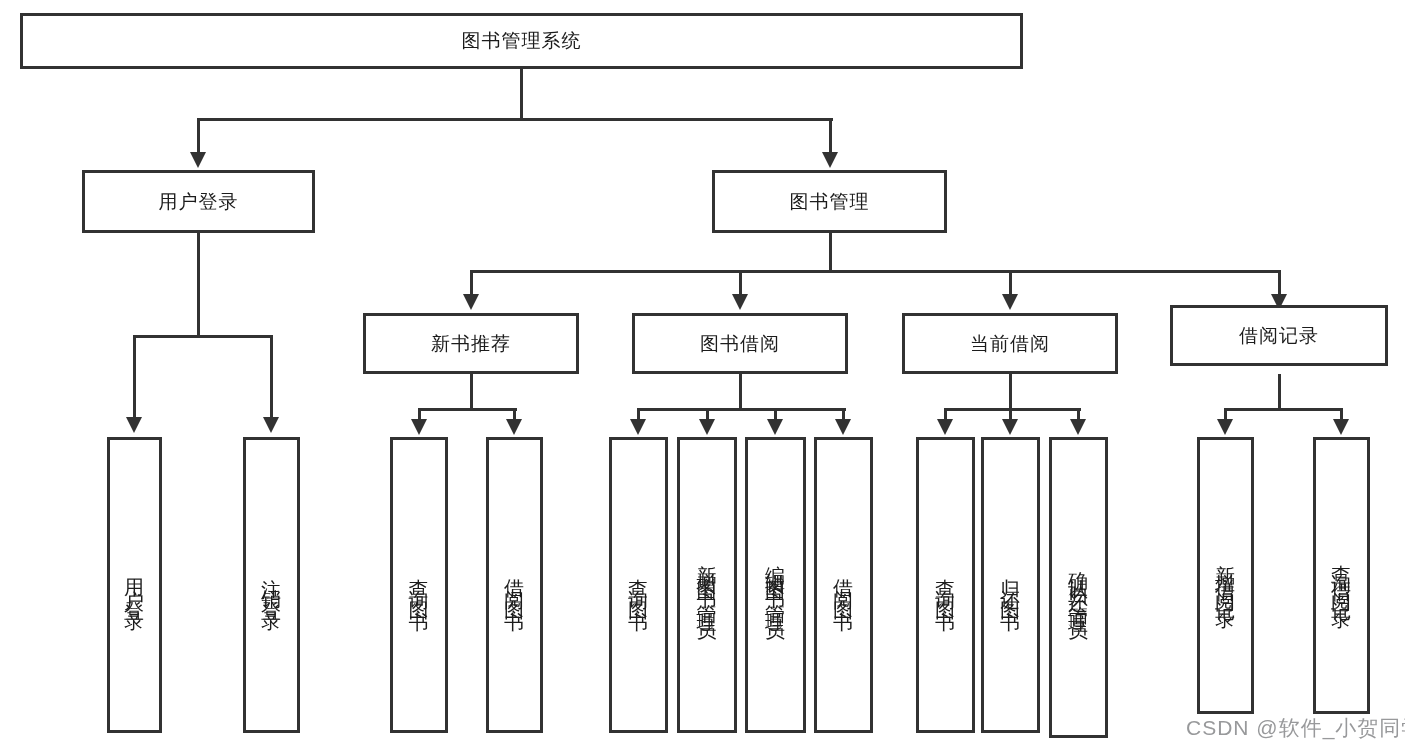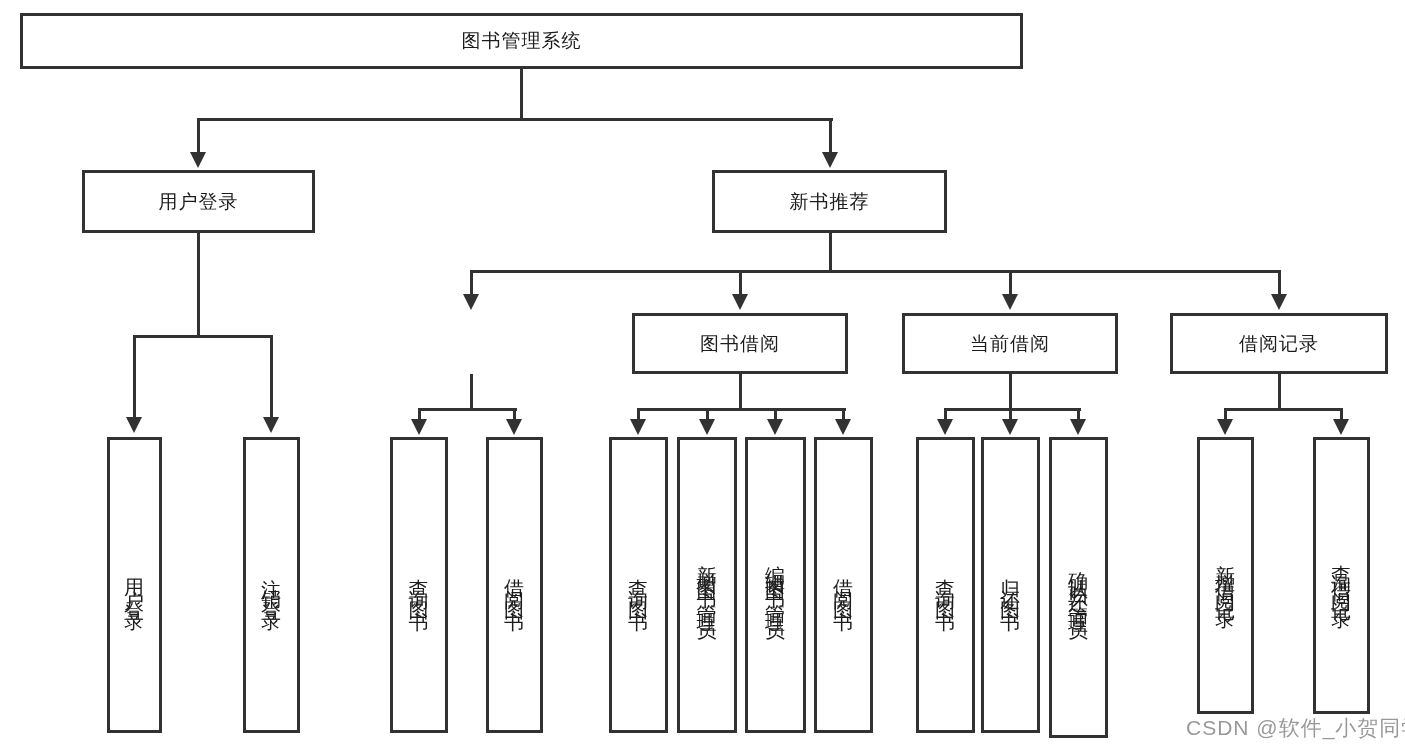--- a/index.html
+++ b/index.html
@@ -76,43 +76,44 @@
   <div class="node" style="left:20px;top:13px;width:1003px;height:56px;">图书管理系统</div>
 
   <div class="vl" style="left:520px;top:69px;height:51px;"></div>
   <div class="hl" style="left:197px;top:118px;width:636px;"></div>
   <div class="vl" style="left:197px;top:118px;height:35px;"></div>
   <div class="ah" style="left:190px;top:152px;"></div>
   <div class="vl" style="left:829px;top:118px;height:35px;"></div>
   <div class="ah" style="left:822px;top:152px;"></div>
 
   <div class="node" style="left:82px;top:170px;width:233px;height:63px;">用户登录</div>
-  <div class="node" style="left:712px;top:170px;width:235px;height:63px;">新书推荐</div>
+  <div class="node" style="left:712px;top:170px;width:235px;height:63px;">图书管理</div>
 
   <div class="vl" style="left:197px;top:233px;height:102px;"></div>
   <div class="hl" style="left:133px;top:335px;width:140px;"></div>
   <div class="vl" style="left:133px;top:335px;height:83px;"></div>
   <div class="ah" style="left:126px;top:417px;"></div>
   <div class="vl" style="left:270px;top:335px;height:83px;"></div>
   <div class="ah" style="left:263px;top:417px;"></div>
 
   <div class="vl" style="left:829px;top:233px;height:37px;"></div>
   <div class="hl" style="left:470px;top:270px;width:811px;"></div>
   <div class="vl" style="left:470px;top:270px;height:26px;"></div>
   <div class="ah" style="left:463px;top:294px;"></div>
   <div class="vl" style="left:739px;top:270px;height:26px;"></div>
   <div class="ah" style="left:732px;top:294px;"></div>
   <div class="vl" style="left:1009px;top:270px;height:26px;"></div>
   <div class="ah" style="left:1002px;top:294px;"></div>
   <div class="vl" style="left:1278px;top:270px;height:26px;"></div>
   <div class="ah" style="left:1271px;top:294px;"></div>
 
+  <div class="node" style="left:363px;top:313px;width:216px;height:61px;">新书推荐</div>
   <div class="node" style="left:632px;top:313px;width:216px;height:61px;">图书借阅</div>
   <div class="node" style="left:902px;top:313px;width:216px;height:61px;">当前借阅</div>
-  <div class="node" style="left:1170px;top:313px;width:218px;height:61px;">借阅记录</div>
+  <div class="node" style="left:1170px;top:305px;width:218px;height:61px;">借阅记录</div>
 
   <div class="vl" style="left:470px;top:374px;height:34px;"></div>
   <div class="hl" style="left:418px;top:408px;width:99px;"></div>
   <div class="vl" style="left:418px;top:408px;height:13px;"></div>
   <div class="ah" style="left:411px;top:419px;"></div>
   <div class="vl" style="left:513px;top:408px;height:13px;"></div>
   <div class="ah" style="left:506px;top:419px;"></div>
 
   <div class="vl" style="left:739px;top:374px;height:34px;"></div>
   <div class="hl" style="left:637px;top:408px;width:209px;"></div>

